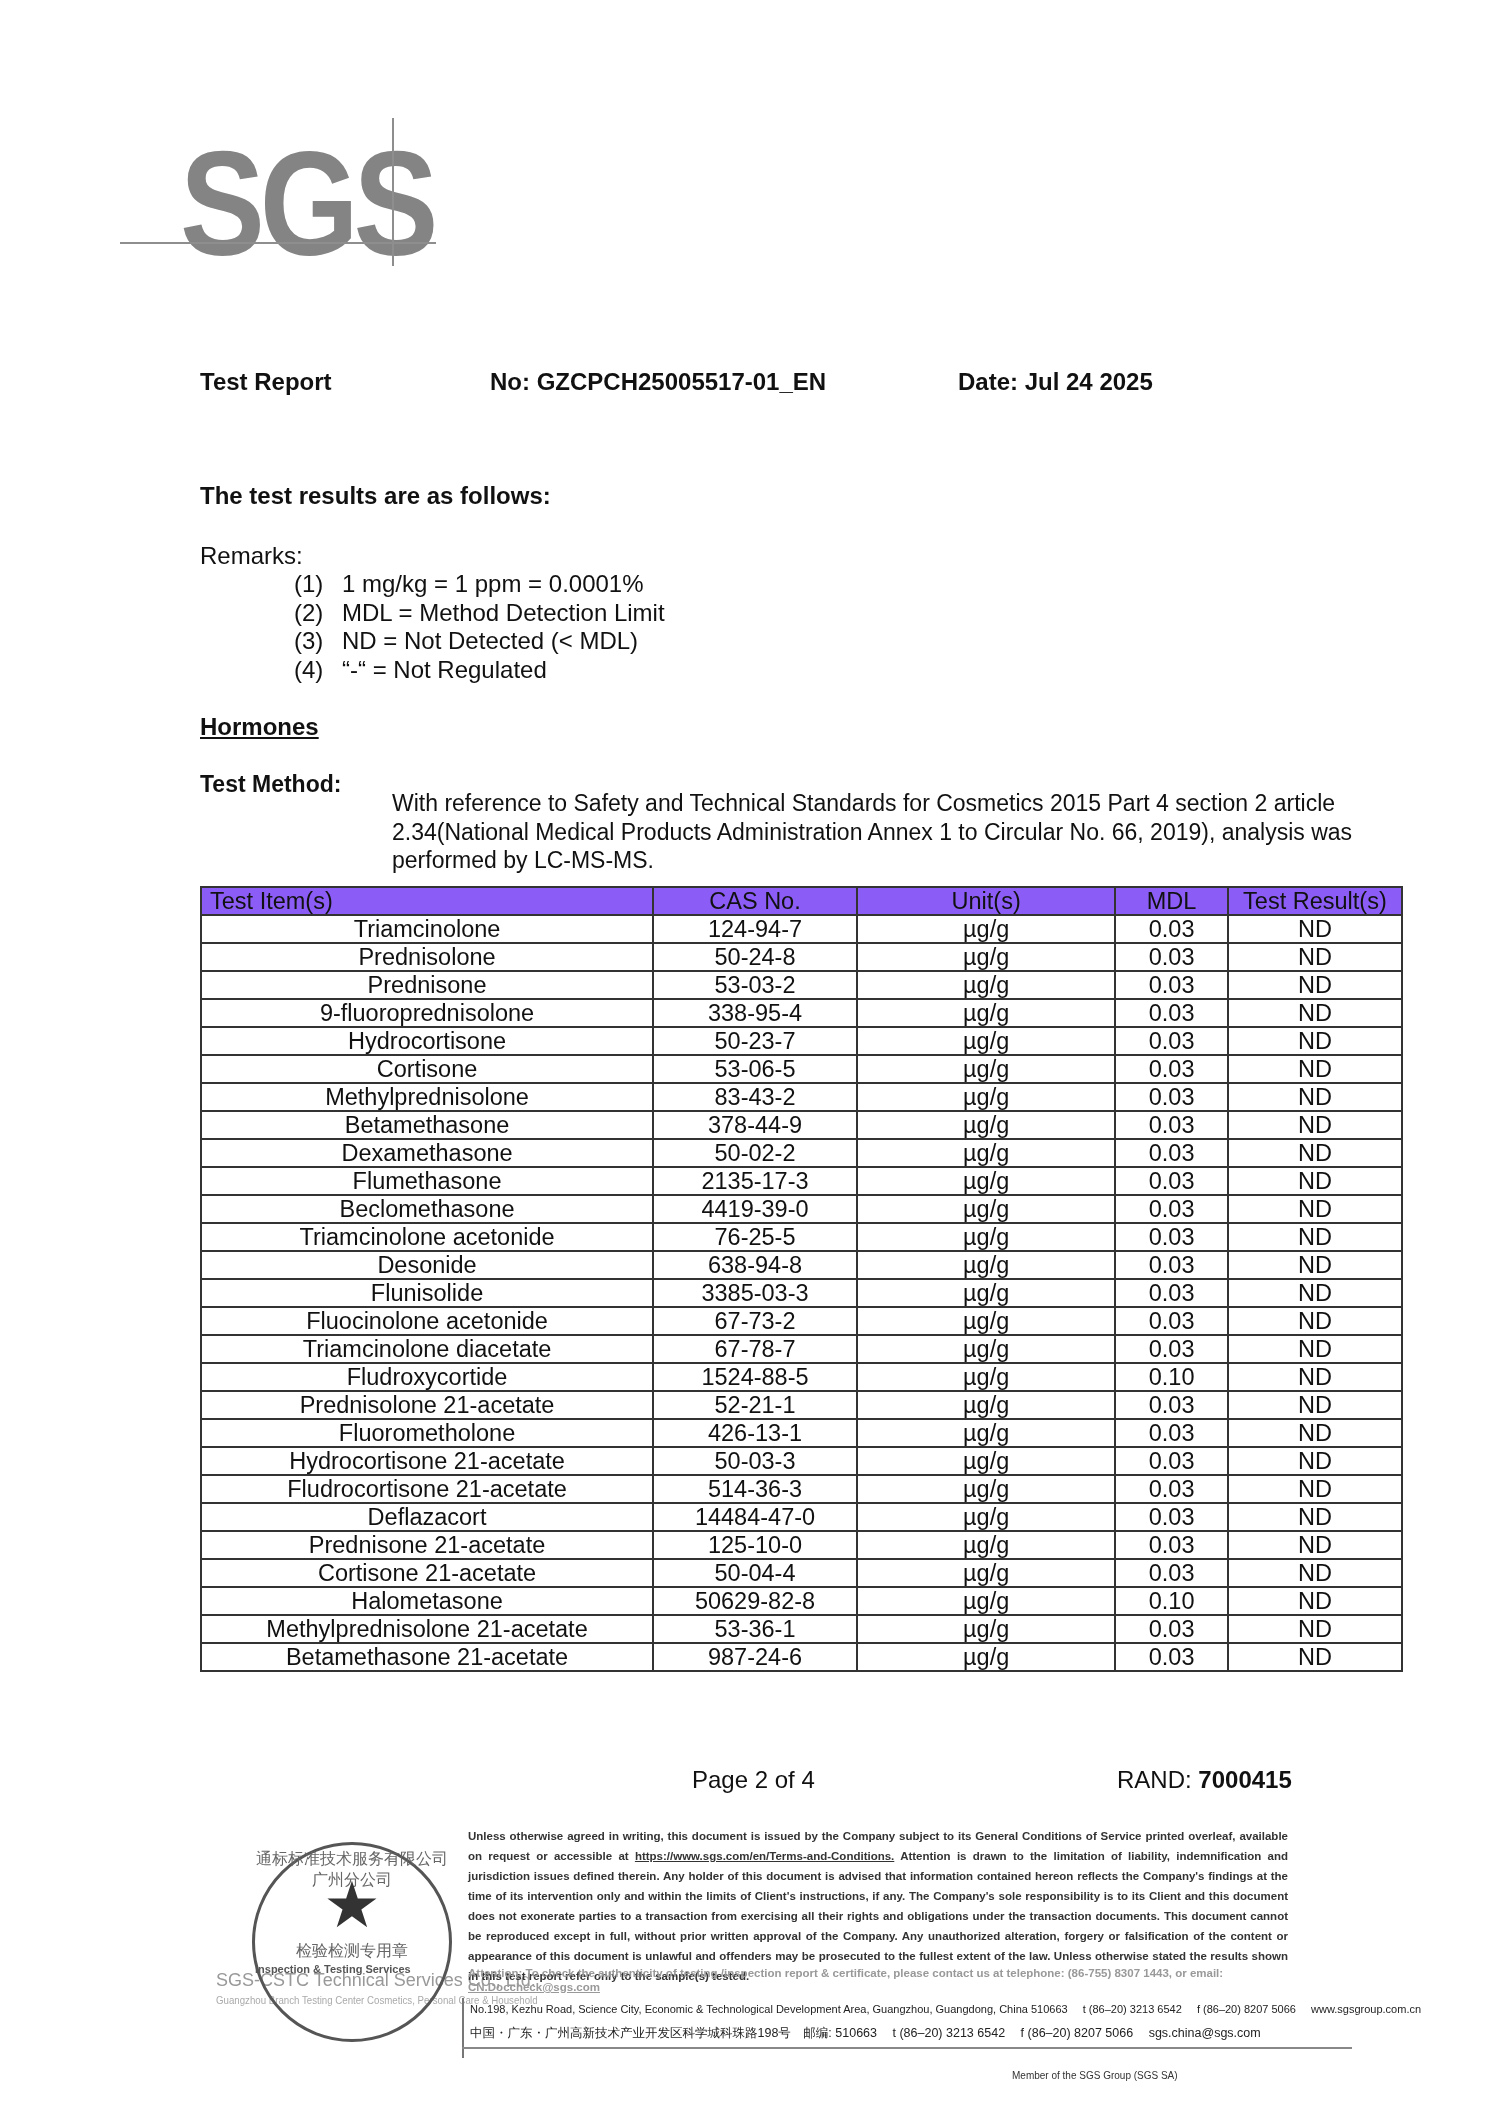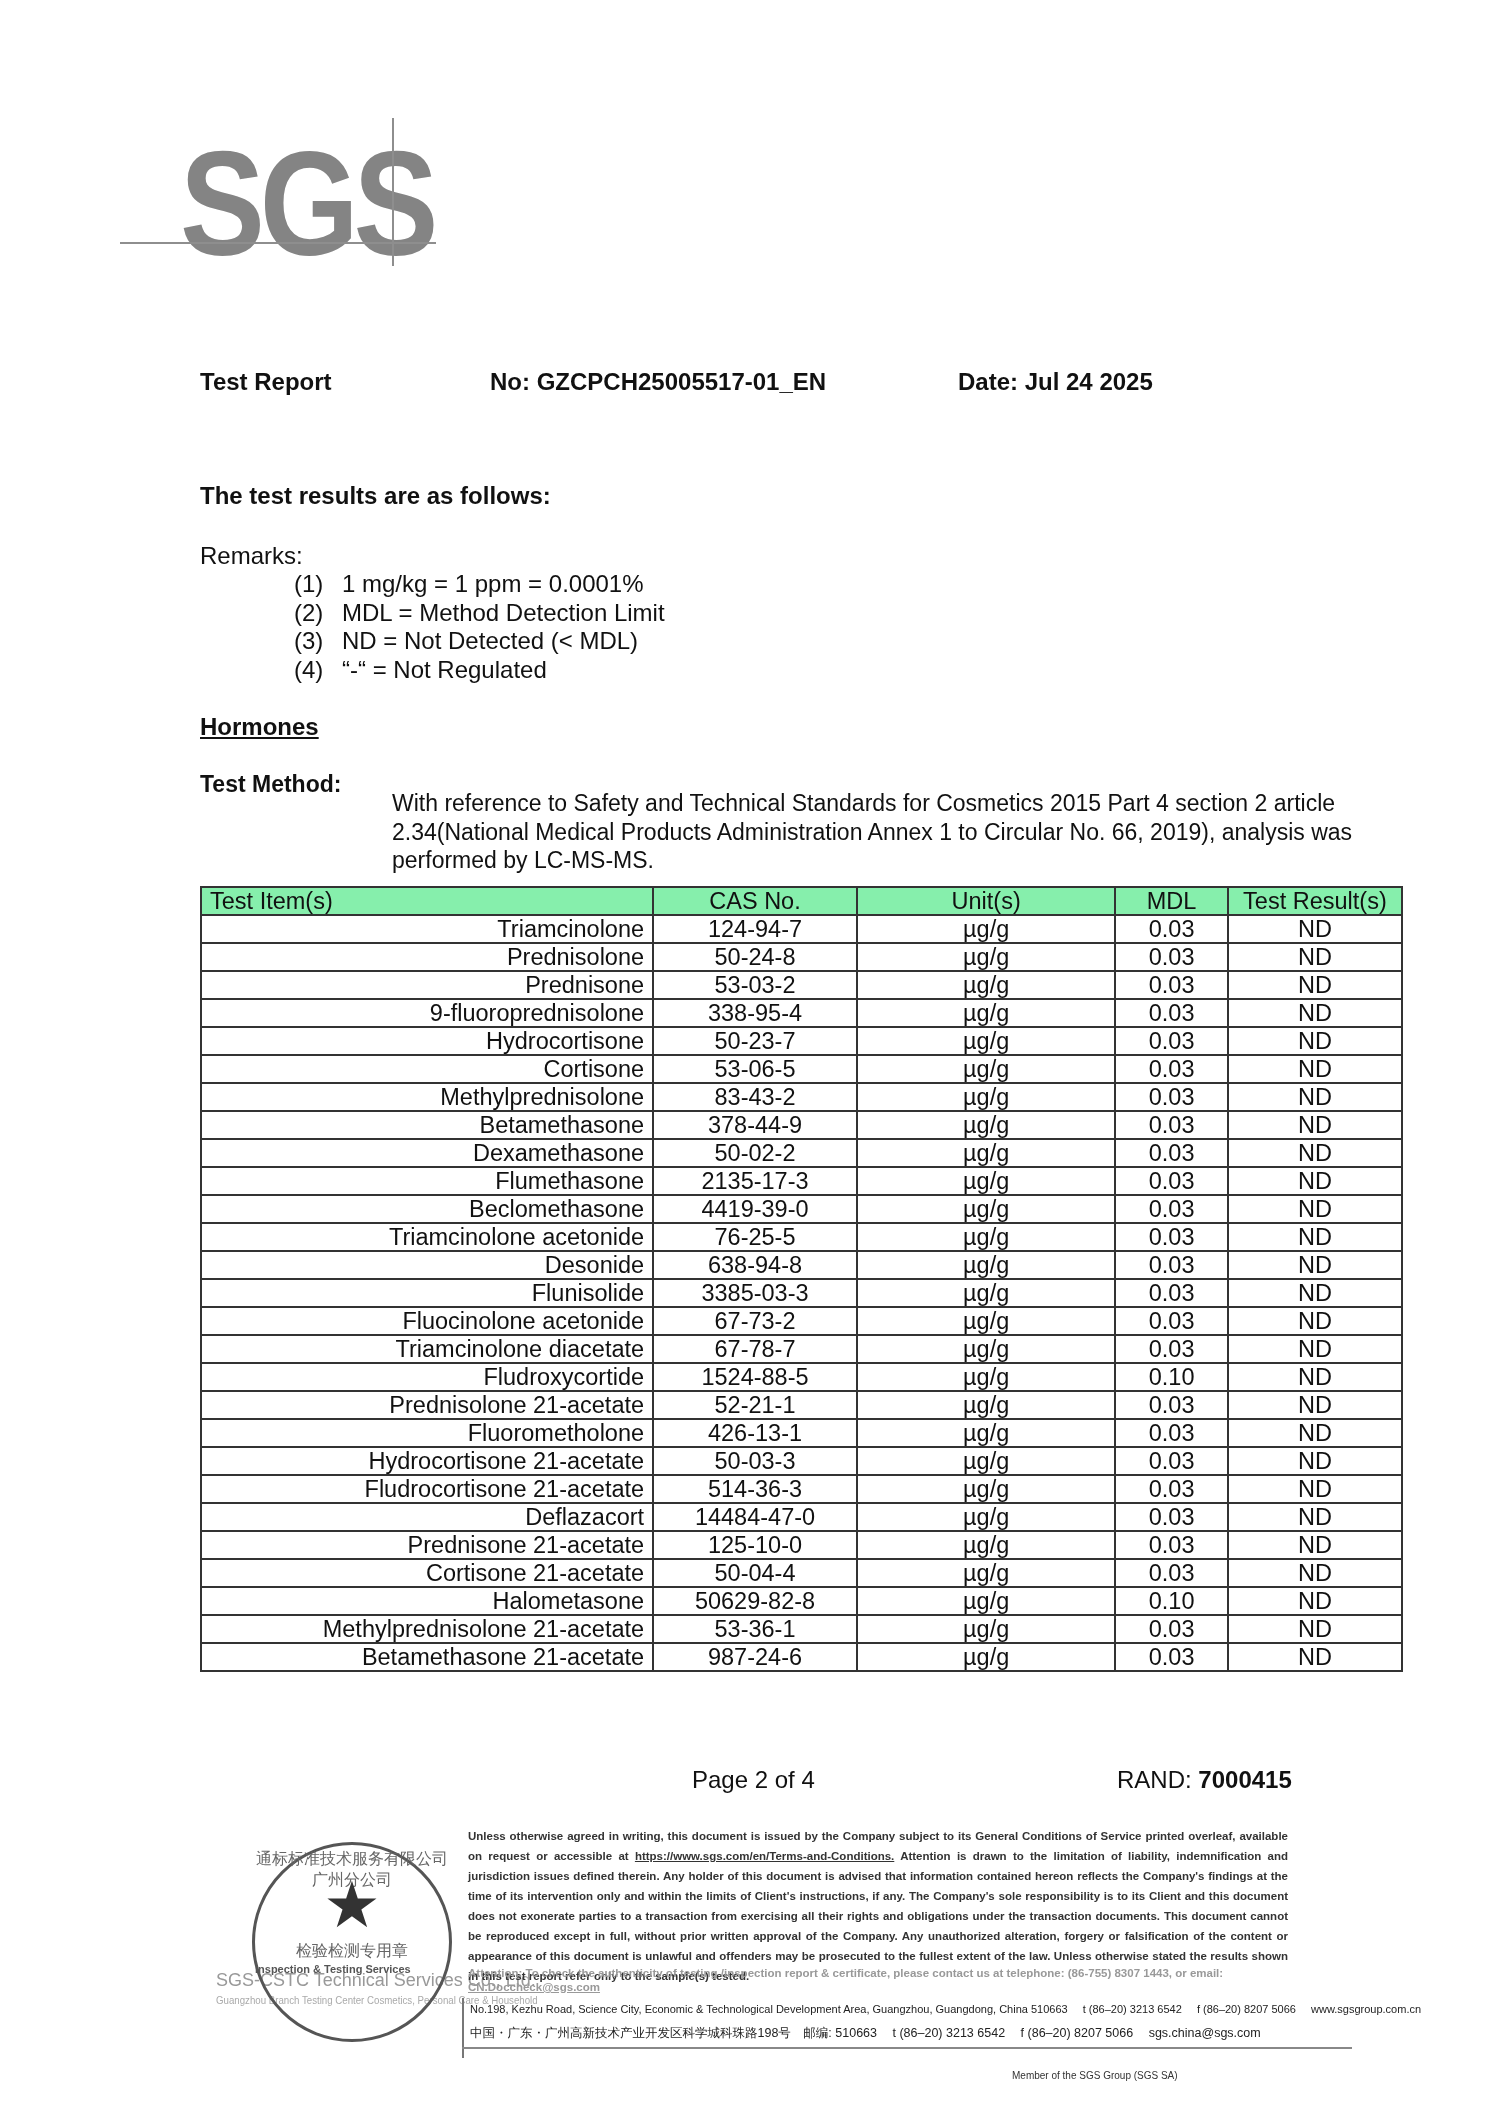--- a/index.html
+++ b/index.html
@@ -29,24 +29,24 @@
   #remarks-list .txt { margin-left: 8px; }
 
   #section-title { left: 200px; top: 713px; font-size: 24px; font-weight: bold; text-decoration: underline; }
 
   #method-label { left: 200px; top: 771px; font-size: 23px; font-weight: bold; }
   #method-text { left: 392px; top: 771px; width: 990px; font-size: 23px; line-height: 28.5px; margin-top: 18px; }
 
   
   #results-table { left: 200px; top: 886px; width: 1203px; border-collapse: collapse; font-size: 23.5px; }
   #results-table th, #results-table td { border: 2px solid #333; padding: 0 8px; height: 26px; line-height: 26px; }
-  #results-table th { background: #86efac; font-weight: normal; text-align: center; }
+  #results-table th { background: #8b5cf6; font-weight: normal; text-align: center; }
   #results-table th.c-item { text-align: left; }
   #results-table td { text-align: center; }
-  #results-table td.c-item { text-align: right; }
+  #results-table td.c-item { text-align: center; }
   .w-item { width: 463px; } .w-cas { width: 200px; } .w-unit { width: 262px; }
   .w-mdl { width: 100px; } .w-res { width: 164px; }
 
   
   #page-num { left: 692px; top: 1766px; font-size: 24px; }
   #rand { left: 1117px; top: 1766px; font-size: 24px; }
   #rand b { font-weight: bold; }
 
   
   #stamp { left: 252px; top: 1842px; width: 194px; height: 194px; border: 3px solid #555; border-radius: 50%; }

